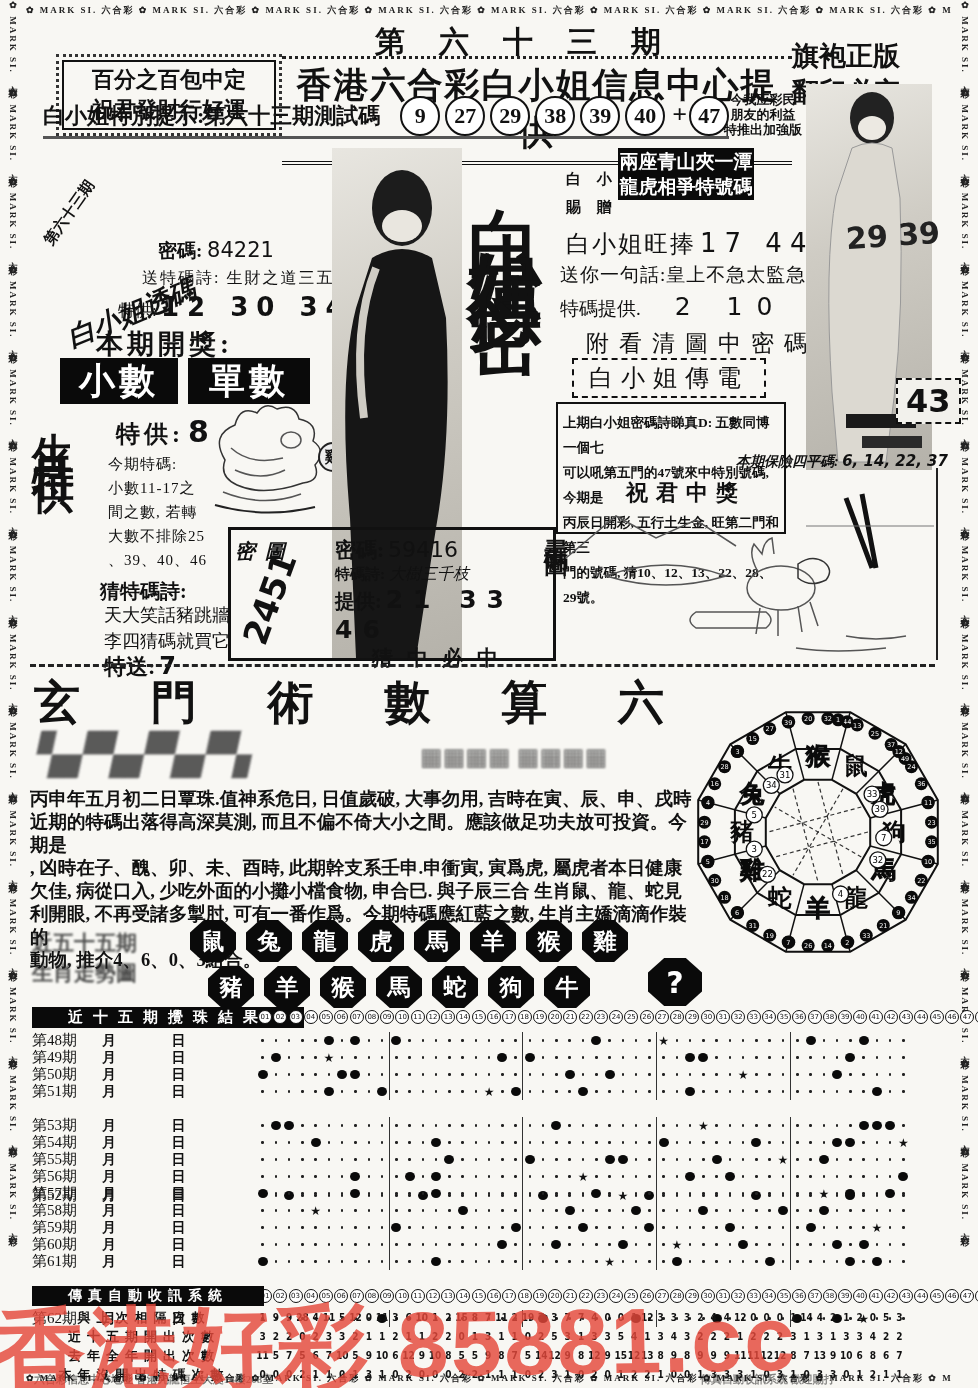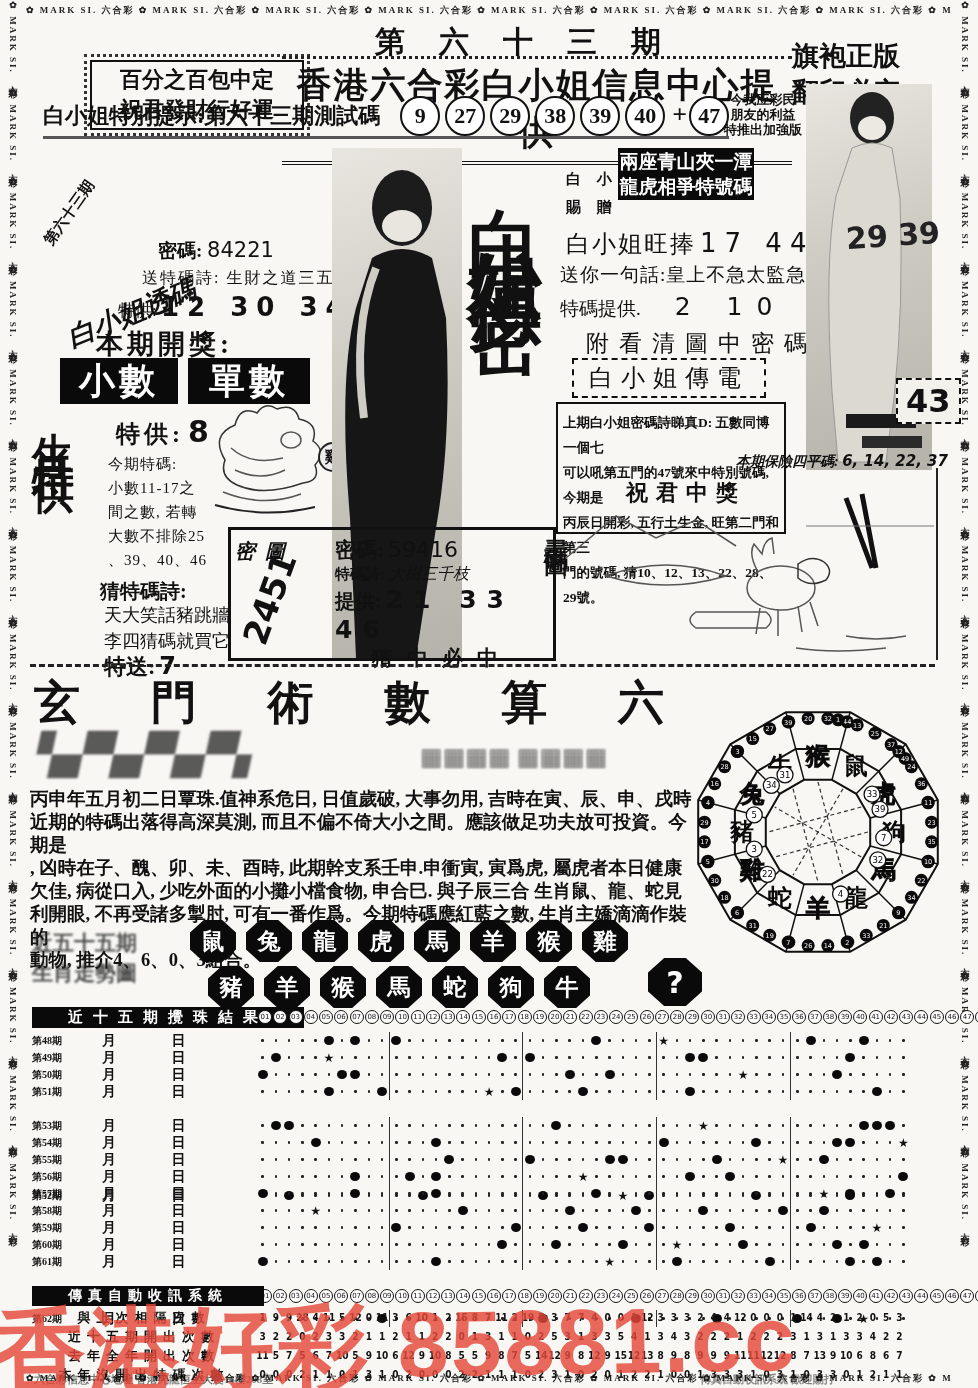--- a/index.html
+++ b/index.html
@@ -9,21 +9,21 @@
   .vstrip{position:absolute;top:0;bottom:0;width:26px;overflow:hidden;
           writing-mode:vertical-rl;text-orientation:mixed;font-size:9px;font-weight:bold;
           letter-spacing:2px;color:#222;white-space:nowrap;line-height:26px;}
   .vstrip.left{left:0;} .vstrip.right{right:0;}
   .hstrip{position:absolute;left:26px;right:26px;height:20px;overflow:hidden;
           font-size:9px;font-weight:bold;letter-spacing:2px;white-space:nowrap;line-height:20px;color:#222;}
   .hstrip.top{top:0;} .hstrip.bottom{bottom:0;}
   
   .slogan-box{position:absolute;left:62px;top:60px;width:210px;height:66px;border:2px solid #111;
               outline:3px dotted #333;outline-offset:3px;display:flex;flex-direction:column;
-              justify-content:center;align-items:center;font-size:22px;font-weight:bold;line-height:30px;margin-left:28px;}
+              justify-content:center;align-items:center;font-size:22px;font-weight:bold;line-height:30px;}
   .issue-title{position:absolute;left:300px;top:22px;width:470px;text-align:center;
                font-size:30px;font-weight:bold;letter-spacing:34px;}
   .main-title{position:absolute;left:282px;top:56px;width:510px;text-align:center;font-size:35px;
               font-weight:bold;letter-spacing:2px;border-top:3px dotted #222;border-bottom:4px double #111;
               padding:3px 0 5px 0;}
   .copyright{position:absolute;left:792px;top:38px;font-size:27px;font-weight:bold;line-height:36px;}
   .testrow{position:absolute;left:43px;top:96px;display:flex;align-items:center;gap:20px;
            font-size:22px;font-weight:bold;border-bottom:3px solid #555;padding-bottom:0;}
   .ccode{display:inline-flex;width:36px;height:36px;border:2.5px solid #111;border-radius:50%;
          align-items:center;justify-content:center;font-size:22px;font-weight:bold;background:#fff;}
@@ -38,21 +38,21 @@
   .smudge{filter:blur(1.2px);opacity:.8;}
   .dashedbox{border:2px dashed #111;}
   .sketch path,.sketch polyline,.sketch ellipse,.sketch circle{fill:none;stroke:#555;stroke-width:1.5;}
   
   .tbl-hdr{position:absolute;left:32px;top:1007px;width:224px;height:21px;background:#0a0a0a;color:#fff;
            font-size:15px;font-weight:bold;display:flex;align-items:center;justify-content:space-around;padding:0 24px;}
   .colhead{position:absolute;display:flex;}
   .colhead span{display:inline-flex;width:12px;height:12px;border:1px solid #111;border-radius:50%;
                 font-size:7px;align-items:center;justify-content:center;margin-right:1.28px;background:#fff;font-family:"DejaVu Sans",sans-serif;}
   .trow{position:absolute;left:32px;height:17px;display:flex;align-items:center;}
-  .trow .plabel{width:70px;font-size:10px;font-weight:bold;}
+  .trow .plabel{width:70px;font-size:15px;font-weight:normal;}
   .trow .md{width:154px;font-size:14px;font-weight:bold;letter-spacing:26px;}
   .grid{display:flex;}
   .cell{width:13.28px;height:17px;display:flex;align-items:center;justify-content:center;position:relative;}
   .cell .dot{width:2.5px;height:2.5px;border-radius:50%;background:#222;}
   .cell .ball{width:10px;height:9px;border-radius:50%;background:#0a0a0a;}
   .cell .star{font-size:12px;line-height:12px;font-family:"DejaVu Sans",sans-serif;}
   .gsep{border-left:1.5px solid #333;}
   .sum-bar{position:absolute;left:32px;top:1286px;width:224px;height:20px;background:#0a0a0a;color:#fff;
            font-size:14px;font-weight:bold;display:flex;align-items:center;justify-content:space-around;padding:0 4px;}
   .sumrow{position:absolute;left:32px;height:19px;display:flex;align-items:center;}

